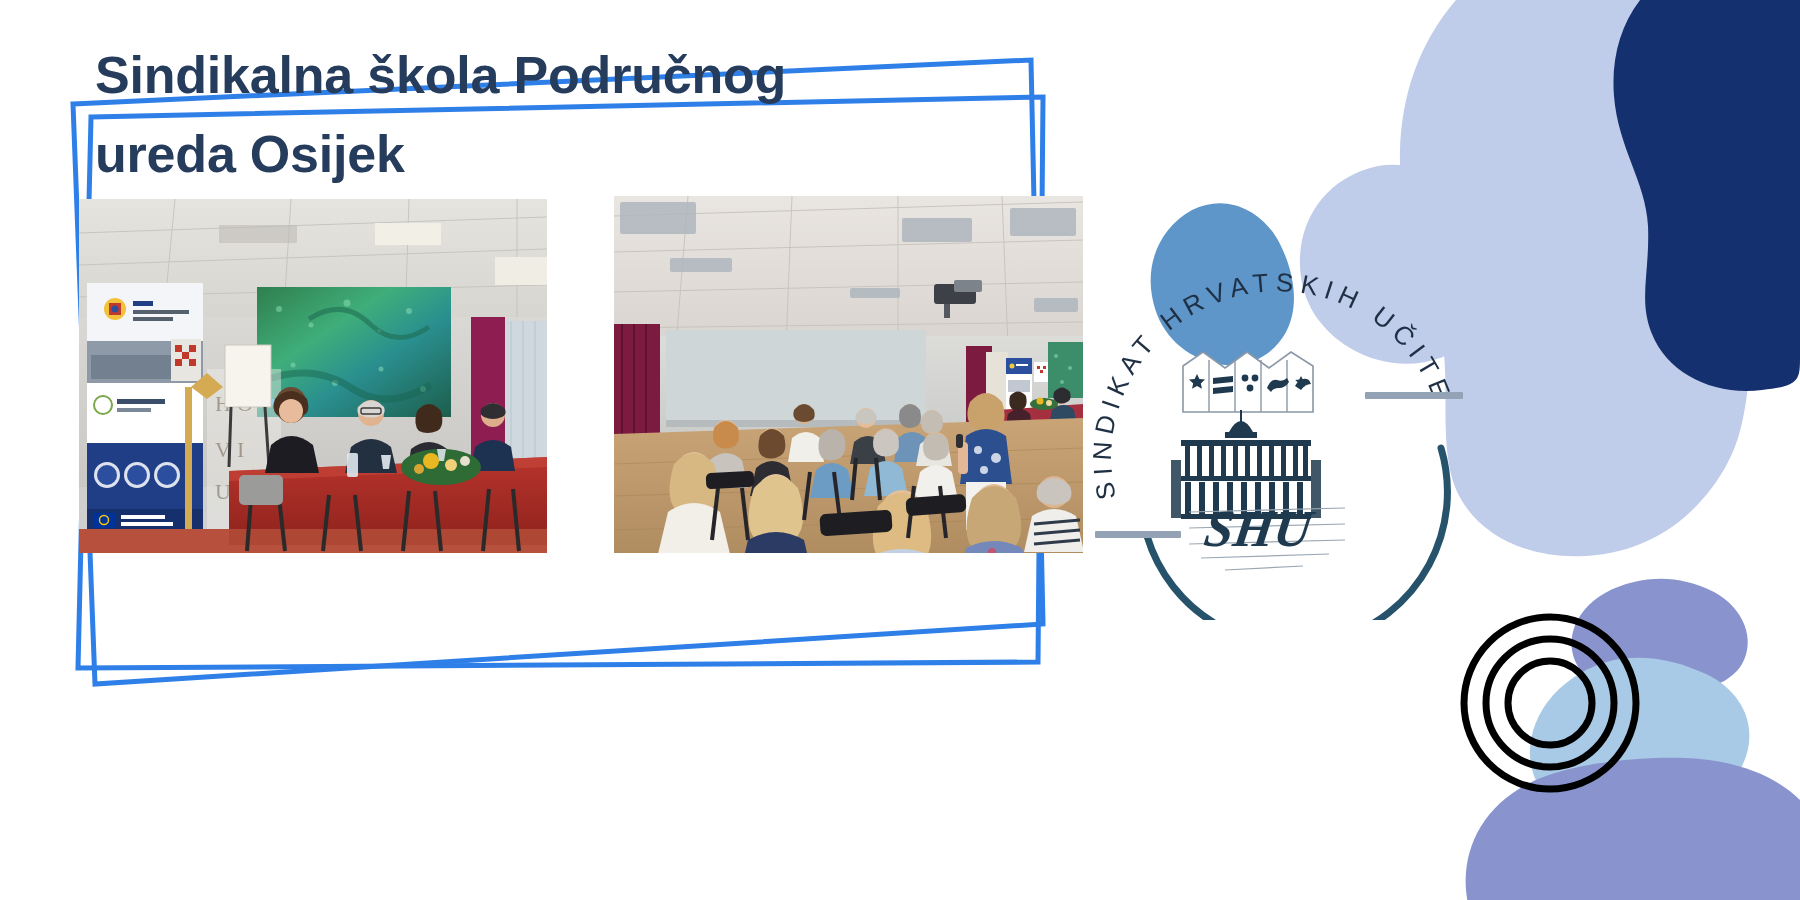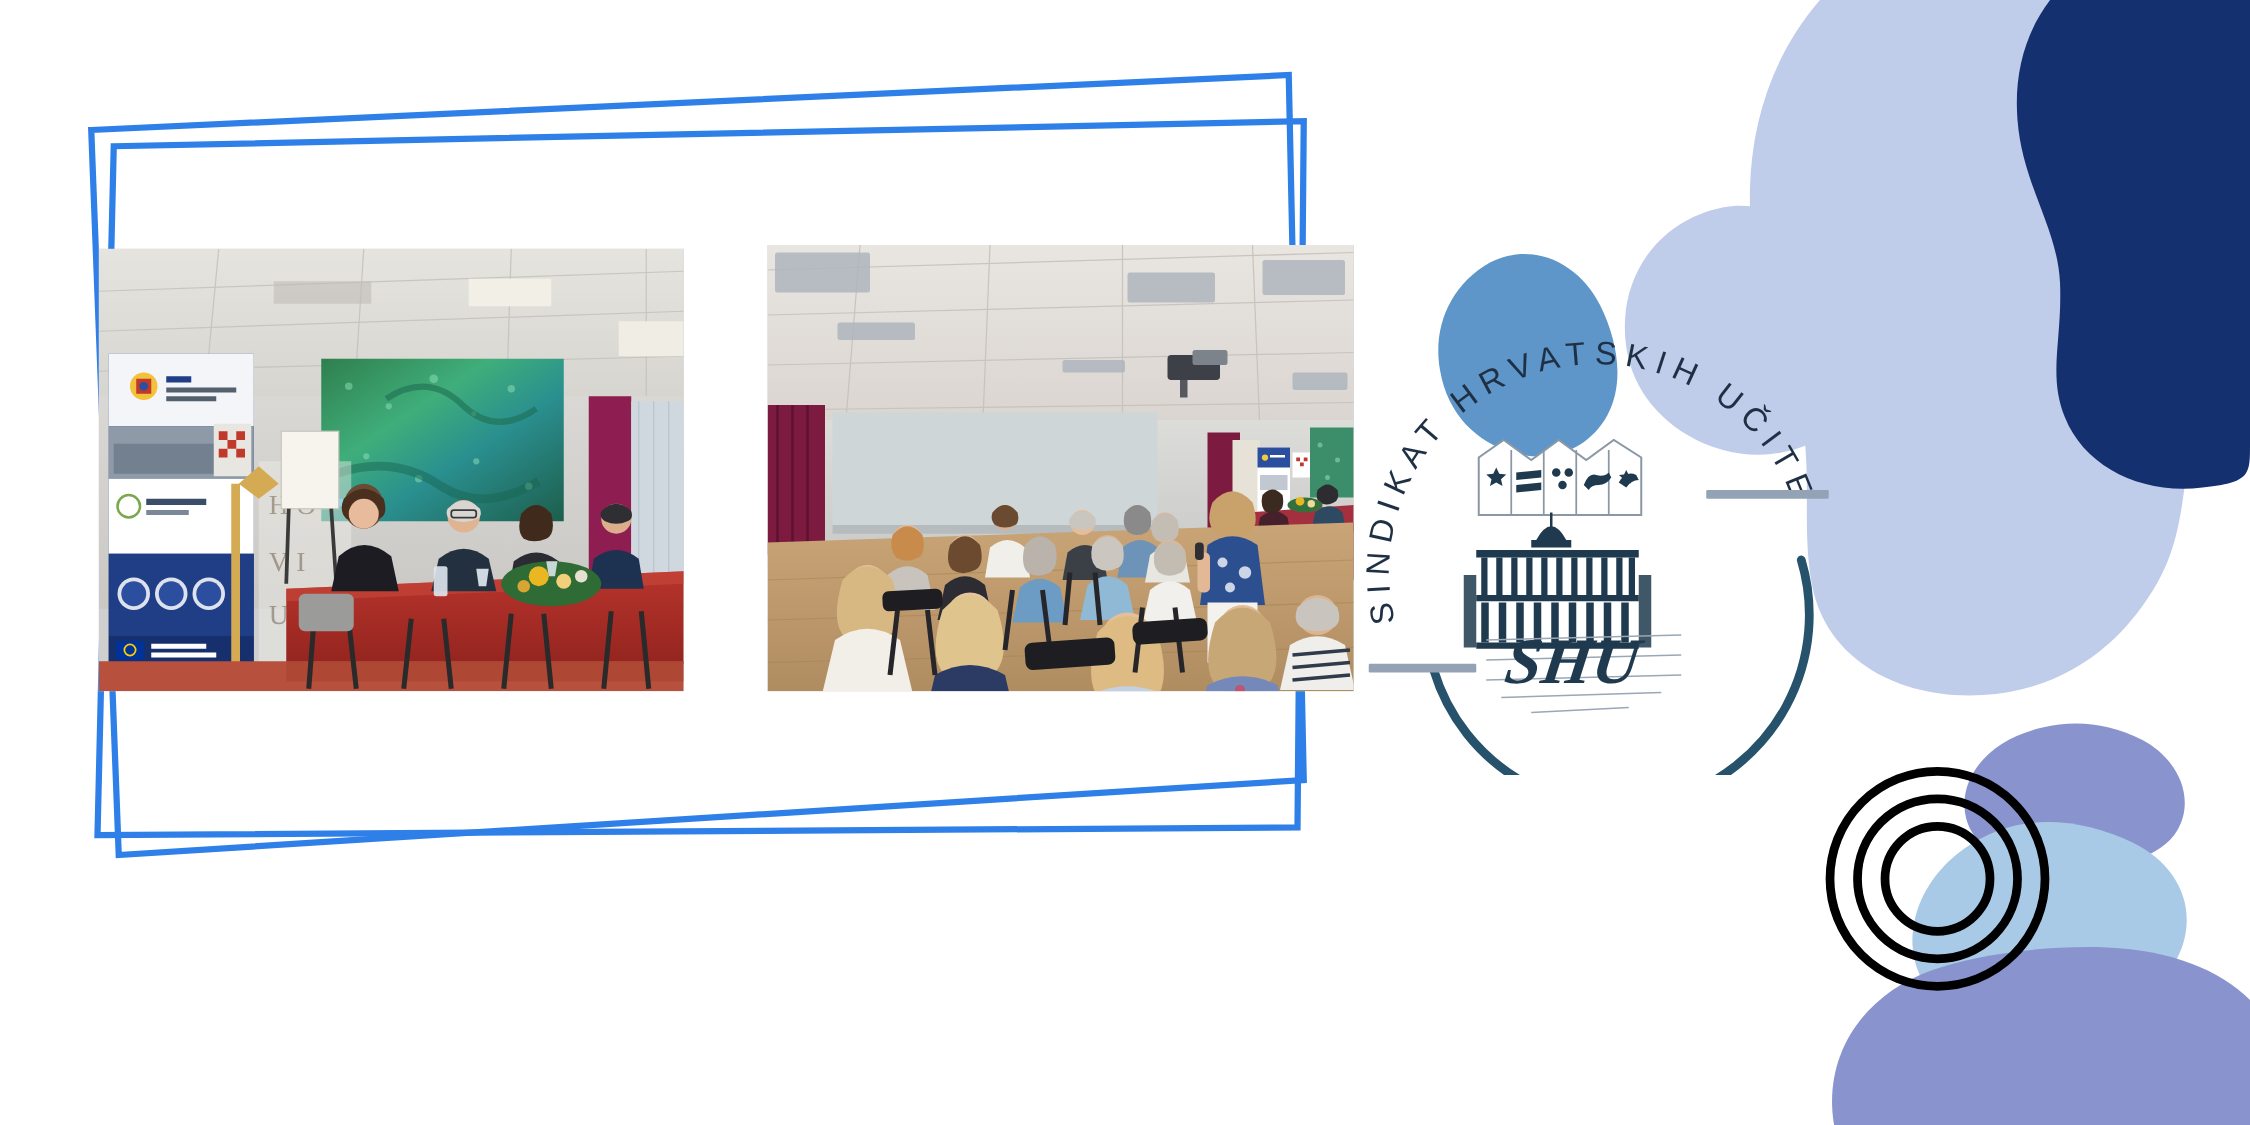--- a/index.html
+++ b/index.html
@@ -93,20 +93,22 @@
              C1634 756 1580 764 1546 776 Z" fill="#8994CE"></path>
   </svg>
 
   <svg class="frame-svg" viewBox="0 0 1800 900" preserveAspectRatio="none">
 
     <polygon points="73,104 1031,60 1043,624 95,684" fill="none" stroke="#2E7FE8" stroke-width="5"></polygon>
 
     <polygon points="91,117 1043,97 1038,662 78,668" fill="none" stroke="#2E7FE8" stroke-width="5"></polygon>
   </svg>
 
+  <div class="title">Sindikalna škola Područnog
+ureda Osijek</div>
 
   <div class="photo photo-left">
     <svg viewBox="0 0 468 354" preserveAspectRatio="xMidYMid slice">
       <defs>
         <linearGradient id="ceilL" x1="0" y1="0" x2="0" y2="1">
           <stop offset="0" stop-color="#e6e4df"></stop>
             <stop offset="1" stop-color="#d6d4cf"></stop>
         </linearGradient>
         <linearGradient id="wallL" x1="0" y1="0" x2="0" y2="1">
           <stop offset="0" stop-color="#d9d8d4"></stop>

